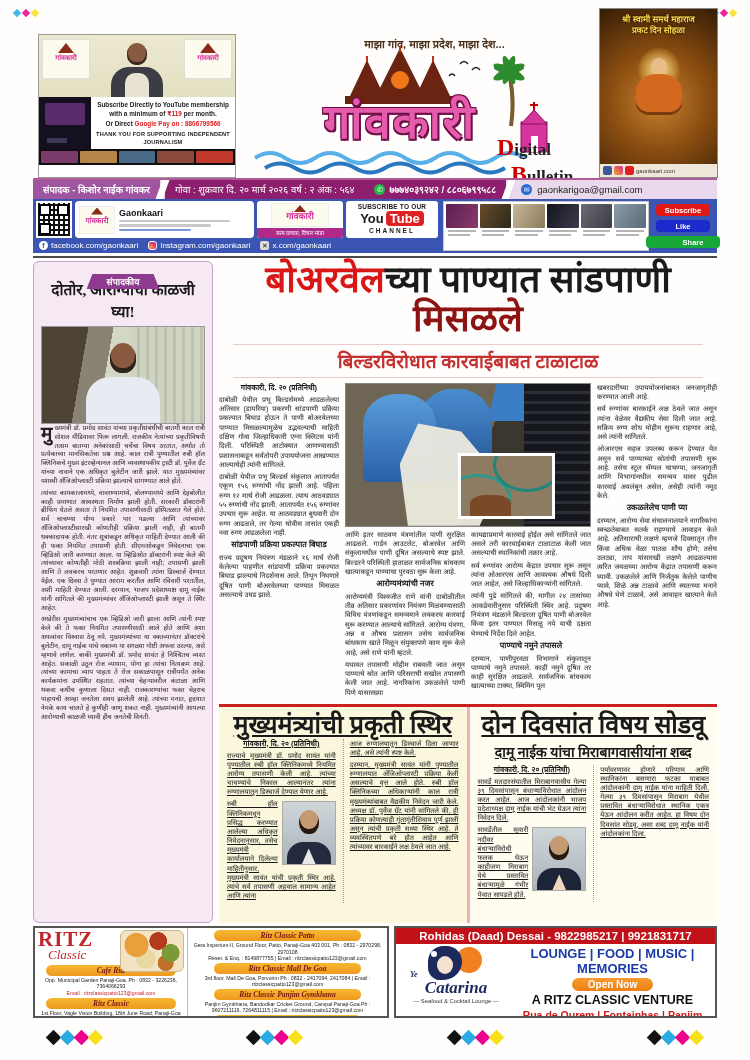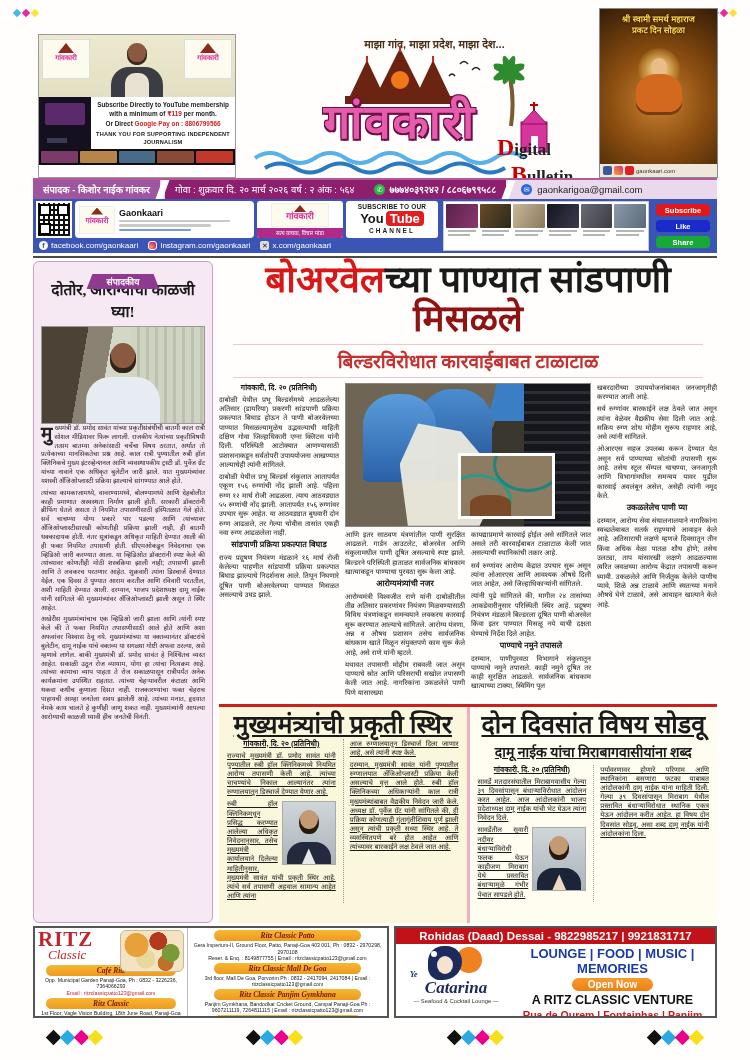--- a/index.html
+++ b/index.html
@@ -116,21 +116,21 @@
   .thumbs{flex:1;background:#fff;border:1px solid #c9c9c9;display:flex;gap:2px;padding:2px;}
   .thumb{flex:1;display:flex;flex-direction:column;}
   .t-img{height:24px;border-radius:1px;}
   .t1{background:linear-gradient(120deg,#5a2050,#8a3a6a);} .t2{background:linear-gradient(120deg,#6a4a2a,#2a2a1a);}
   .t3{background:linear-gradient(120deg,#c8b89a,#8a7a5a);} .t4{background:linear-gradient(120deg,#15151d,#3a3a4e);}
   .t5{background:linear-gradient(120deg,#6a6a72,#3c3c44);} .t6{background:linear-gradient(120deg,#8a9aa8,#5a6a78);}
   .t-cap{height:2px;background:#b5b5b5;margin:2px 2px 0;}
   .sb-btns{width:64px;display:flex;flex-direction:column;align-items:center;justify-content:center;gap:4px;}
   .pillbtn{width:54px;height:12px;border-radius:4px;color:#fff;font-size:7.5px;font-weight:bold;
            display:flex;align-items:center;justify-content:center;cursor:pointer;}
-  .b-sub{background:#e01818;} .b-like{background:#1a2acb;} .b-share{background:#18a838;}
+  .b-sub{background:#e01818;} .b-like{background:#1a2acb;} .b-share{background:#18a838;padding-left:20px;}
   .rule-dark{position:absolute;left:33px;top:256px;width:684px;height:2px;background:#4a4a4a;}
   
   .content{position:absolute;left:33px;top:261px;width:684px;height:662px;display:flex;gap:6px;}
   
   .editorial{width:180px;background:#f7e9f3;border:1px solid #c9a0c9;border-radius:6px;position:relative;
              padding:14px 7px 4px;box-sizing:border-box;overflow:hidden;}
   .ed-tab{position:absolute;top:12px;left:50%;transform:translateX(-50%);background:#8e3a8e;color:#fff;
           font-size:9px;font-weight:bold;padding:1px 20px;clip-path:polygon(8% 0,92% 0,100% 100%,0 100%);}
   .ed-title{font-size:15.5px;font-weight:bold;text-align:center;margin:2px 0 4px;}
   .ed-photo{height:96px;border:1px solid #999;position:relative;overflow:hidden;

